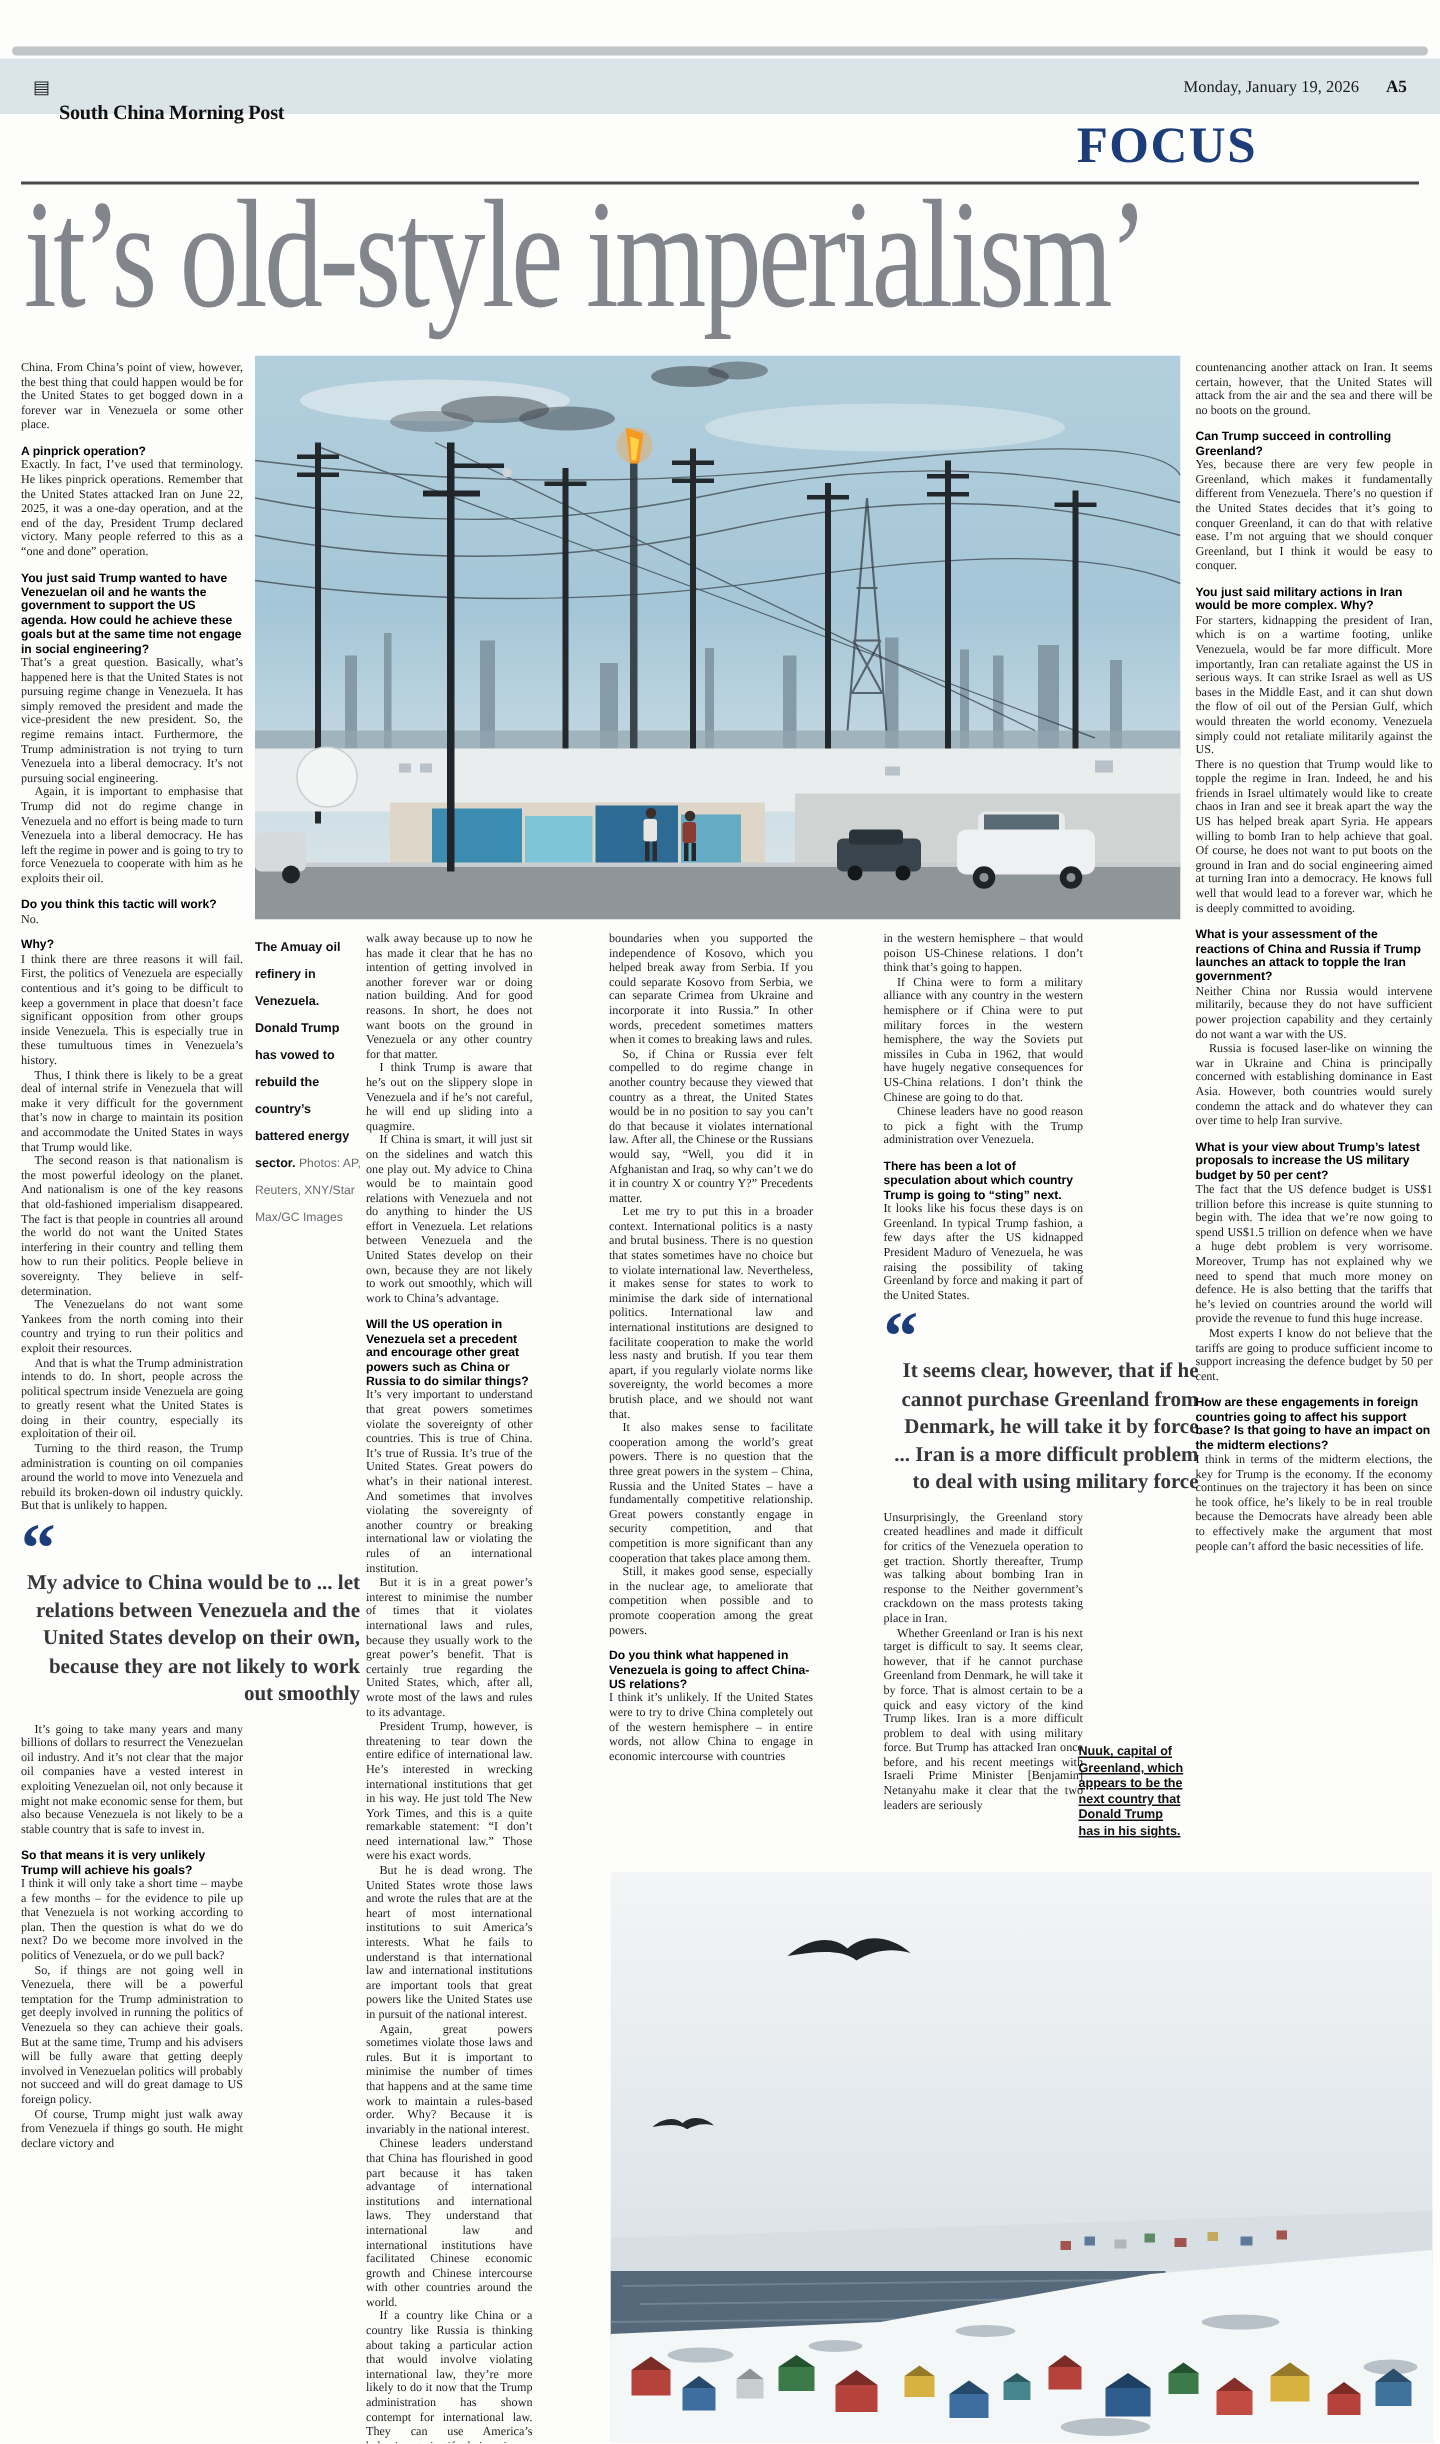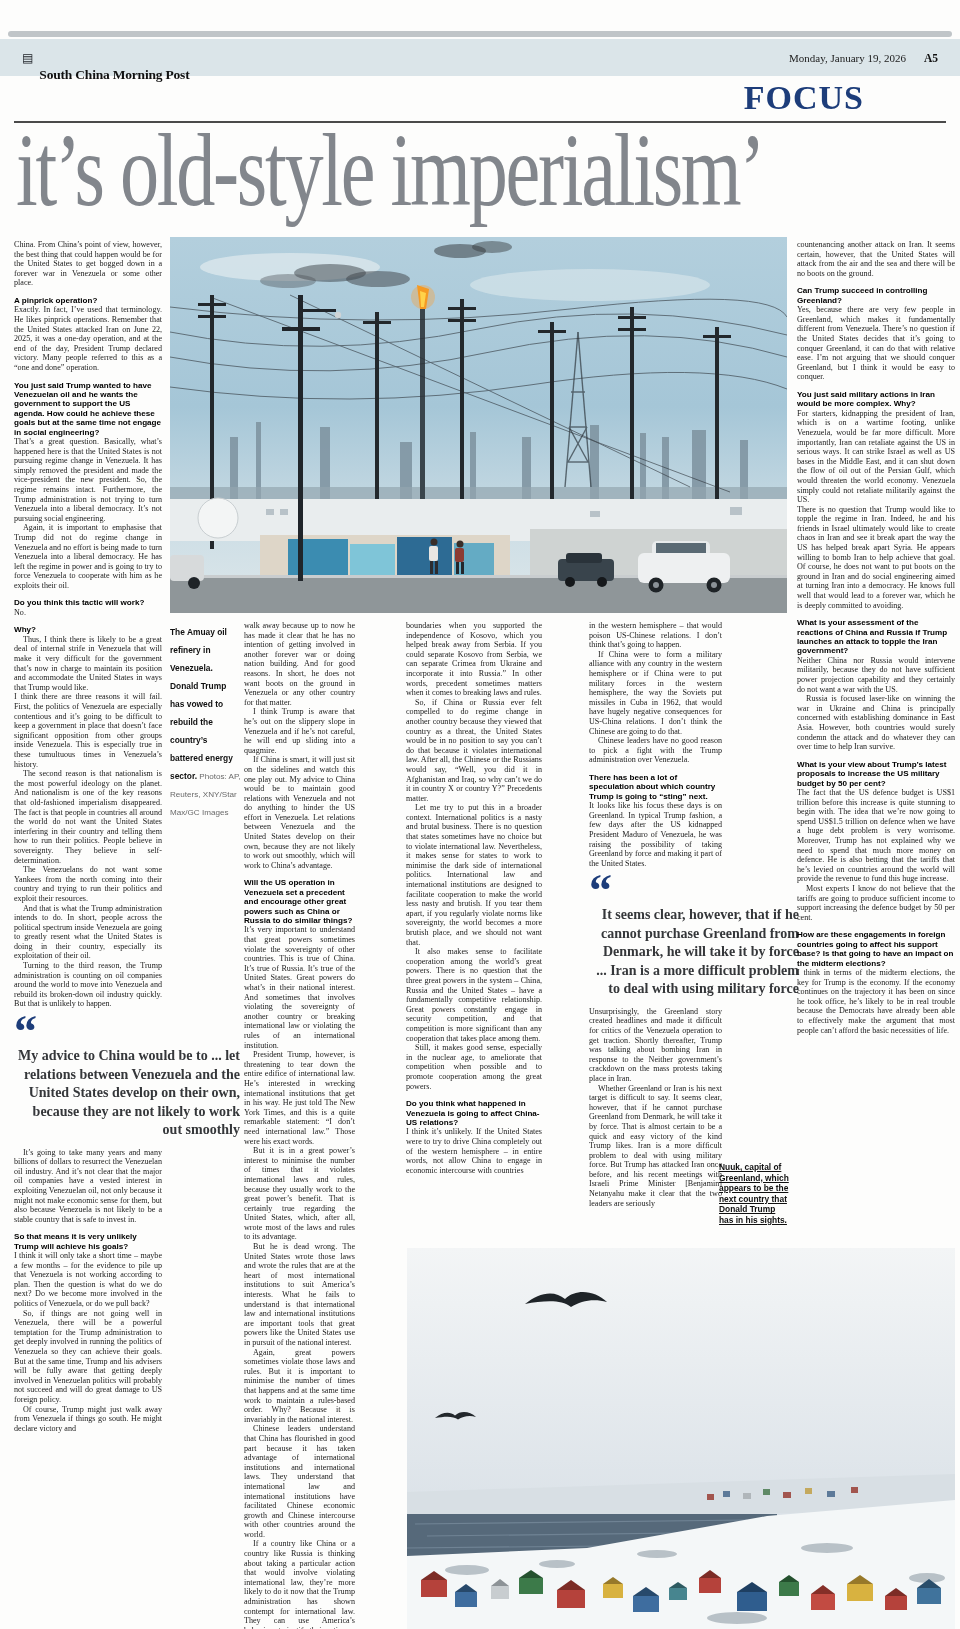--- a/index.html
+++ b/index.html
@@ -8,21 +8,21 @@
   .abs{position:absolute;}
   #top-strip{left:8px;top:31px;width:944px;height:6px;background:#c0c5c8;border-radius:3px;}
   #header-bar{left:0;top:39px;width:960px;height:37px;background:#dbe5e9;display:flex;
       align-items:center;justify-content:space-between;box-sizing:border-box;padding:0 22px 0 22px;}
   .brand-group{display:flex;align-items:center;gap:6px;}
   .paper-icon{font-size:12px;color:#20242a;line-height:1;}
   .brand{font:bold 13.5px "Liberation Serif",serif;color:#111;letter-spacing:-0.2px;margin-top:34px;}
   .date-group{display:flex;align-items:baseline;gap:18px;}
   .date{font:11px "Liberation Serif",serif;color:#1b1b1b;}
   .pageno{font:bold 11.5px "Liberation Serif",serif;color:#111;}
-  #focus-wrap{left:0;top:79px;width:838px;text-align:right;margin-left:26px;}
+  #focus-wrap{left:0;top:79px;width:838px;text-align:right;}
   #focus{font:bold 34px "Liberation Serif",serif;color:#1d3d7a;letter-spacing:1px;}
   #rule{left:14px;top:121px;width:932px;height:2px;background:#4a4a4a;}
   #headline{left:16px;top:118px;width:960px;font:400 103px/1.02 "Liberation Serif",serif;
       color:#82868c;white-space:nowrap;letter-spacing:-3px;transform:scaleX(.76);transform-origin:0 0;}
   .col{position:absolute;}
   #col1{left:14px;top:240px;width:148px;}
   #colA{left:244px;top:621px;width:111px;}
   #colB{left:406px;top:621px;width:136px;}
   #colC{left:577px;top:621px;width:133px;margin-left:12px;}
   #col6{left:797px;top:240px;width:158px;}
@@ -72,22 +72,22 @@
     <div>
         <div class="para a">China. From China’s point of view, however, the best thing that could happen would be for the United States to get bogged down in a forever war in Venezuela or some other place.</div>
         <div class="para q">A pinprick operation?</div>
         <div class="para a">Exactly. In fact, I’ve used that terminology. He likes pinprick operations. Remember that the United States attacked Iran on June 22, 2025, it was a one-day operation, and at the end of the day, President Trump declared victory. Many people referred to this as a “one and done” operation.</div>
         <div class="para q">You just said Trump wanted to have Venezuelan oil and he wants the government to support the US agenda. How could he achieve these goals but at the same time not engage in social engineering?</div>
         <div class="para a">That’s a great question. Basically, what’s happened here is that the United States is not pursuing regime change in Venezuela. It has simply removed the president and made the vice-president the new president. So, the regime remains intact. Furthermore, the Trump administration is not trying to turn Venezuela into a liberal democracy. It’s not pursuing social engineering.</div>
         <div class="para p">Again, it is important to emphasise that Trump did not do regime change in Venezuela and no effort is being made to turn Venezuela into a liberal democracy. He has left the regime in power and is going to try to force Venezuela to cooperate with him as he exploits their oil.</div>
         <div class="para q">Do you think this tactic will work?</div>
         <div class="para a">No.</div>
         <div class="para q">Why?</div>
+        <div class="para a">I think there are three reasons it will fail. First, the politics of Venezuela are especially contentious and it’s going to be difficult to keep a government in place that doesn’t face significant opposition from other groups inside Venezuela. This is especially true in these tumultuous times in Venezuela’s history.</div>
         <div class="para p">Thus, I think there is likely to be a great deal of internal strife in Venezuela that will make it very difficult for the government that’s now in charge to maintain its position and accommodate the United States in ways that Trump would like.</div>
-        <div class="para a">I think there are three reasons it will fail. First, the politics of Venezuela are especially contentious and it’s going to be difficult to keep a government in place that doesn’t face significant opposition from other groups inside Venezuela. This is especially true in these tumultuous times in Venezuela’s history.</div>
         <div class="para p">The second reason is that nationalism is the most powerful ideology on the planet. And nationalism is one of the key reasons that old-fashioned imperialism disappeared. The fact is that people in countries all around the world do not want the United States interfering in their country and telling them how to run their politics. People believe in sovereignty. They believe in self-determination.</div>
         <div class="para p">The Venezuelans do not want some Yankees from the north coming into their country and trying to run their politics and exploit their resources.</div>
         <div class="para p">And that is what the Trump administration intends to do. In short, people across the political spectrum inside Venezuela are going to greatly resent what the United States is doing in their country, especially its exploitation of their oil.</div>
         <div class="para p">Turning to the third reason, the Trump administration is counting on oil companies around the world to move into Venezuela and rebuild its broken-down oil industry quickly. But that is unlikely to happen.</div>
       </div>
     <div id="pq1" class="pullquote">
       <div class="pq-marks">“</div>
       <div class="pq-text">My advice to China would be to ... let relations between Venezuela and the United States develop on their own, because they are not likely to work out smoothly</div>
     </div>
     <div>
@@ -103,22 +103,22 @@
     <span class="caption">The Amuay oil refinery in Venezuela. Donald Trump has vowed to rebuild the country’s battered energy sector. </span><span class="credit">Photos: AP, Reuters, XNY/Star Max/GC Images</span>
   </div>
 
   <div id="colA" class="col">
     <div>
         <div class="para a">walk away because up to now he has made it clear that he has no intention of getting involved in another forever war or doing nation building. And for good reasons. In short, he does not want boots on the ground in Venezuela or any other country for that matter.</div>
         <div class="para p">I think Trump is aware that he’s out on the slippery slope in Venezuela and if he’s not careful, he will end up sliding into a quagmire.</div>
         <div class="para p">If China is smart, it will just sit on the sidelines and watch this one play out. My advice to China would be to maintain good relations with Venezuela and not do anything to hinder the US effort in Venezuela. Let relations between Venezuela and the United States develop on their own, because they are not likely to work out smoothly, which will work to China’s advantage.</div>
         <div class="para q">Will the US operation in Venezuela set a precedent and encourage other great powers such as China or Russia to do similar things?</div>
         <div class="para a">It’s very important to understand that great powers sometimes violate the sovereignty of other countries. This is true of China. It’s true of Russia. It’s true of the United States. Great powers do what’s in their national interest. And sometimes that involves violating the sovereignty of another country or breaking international law or violating the rules of an international institution.</div>
+        <div class="para p">But it is in a great power’s interest to minimise the number of times that it violates international laws and rules, because they usually work to the great power’s benefit. That is certainly true regarding the United States, which, after all, wrote most of the laws and rules to its advantage.</div>
         <div class="para p">President Trump, however, is threatening to tear down the entire edifice of international law. He’s interested in wrecking international institutions that get in his way. He just told The New York Times, and this is a quite remarkable statement: “I don’t need international law.” Those were his exact words.</div>
-        <div class="para p">But it is in a great power’s interest to minimise the number of times that it violates international laws and rules, because they usually work to the great power’s benefit. That is certainly true regarding the United States, which, after all, wrote most of the laws and rules to its advantage.</div>
         <div class="para p">But he is dead wrong. The United States wrote those laws and wrote the rules that are at the heart of most international institutions to suit America’s interests. What he fails to understand is that international law and international institutions are important tools that great powers like the United States use in pursuit of the national interest.</div>
         <div class="para p">Again, great powers sometimes violate those laws and rules. But it is important to minimise the number of times that happens and at the same time work to maintain a rules-based order. Why? Because it is invariably in the national interest.</div>
         <div class="para p">Chinese leaders understand that China has flourished in good part because it has taken advantage of international institutions and international laws. They understand that international law and international institutions have facilitated Chinese economic growth and Chinese intercourse with other countries around the world.</div>
         <div class="para p">If a country like China or a country like Russia is thinking about taking a particular action that would involve violating international law, they’re more likely to do it now that the Trump administration has shown contempt for international law. They can use America’s behaviour to justify their actions.</div>
       </div>
   </div>
 
   <div id="colB" class="col">
     <div>
         <div class="para a">boundaries when you supported the independence of Kosovo, which you helped break away from Serbia. If you could separate Kosovo from Serbia, we can separate Crimea from Ukraine and incorporate it into Russia.” In other words, precedent sometimes matters when it comes to breaking laws and rules.</div>

